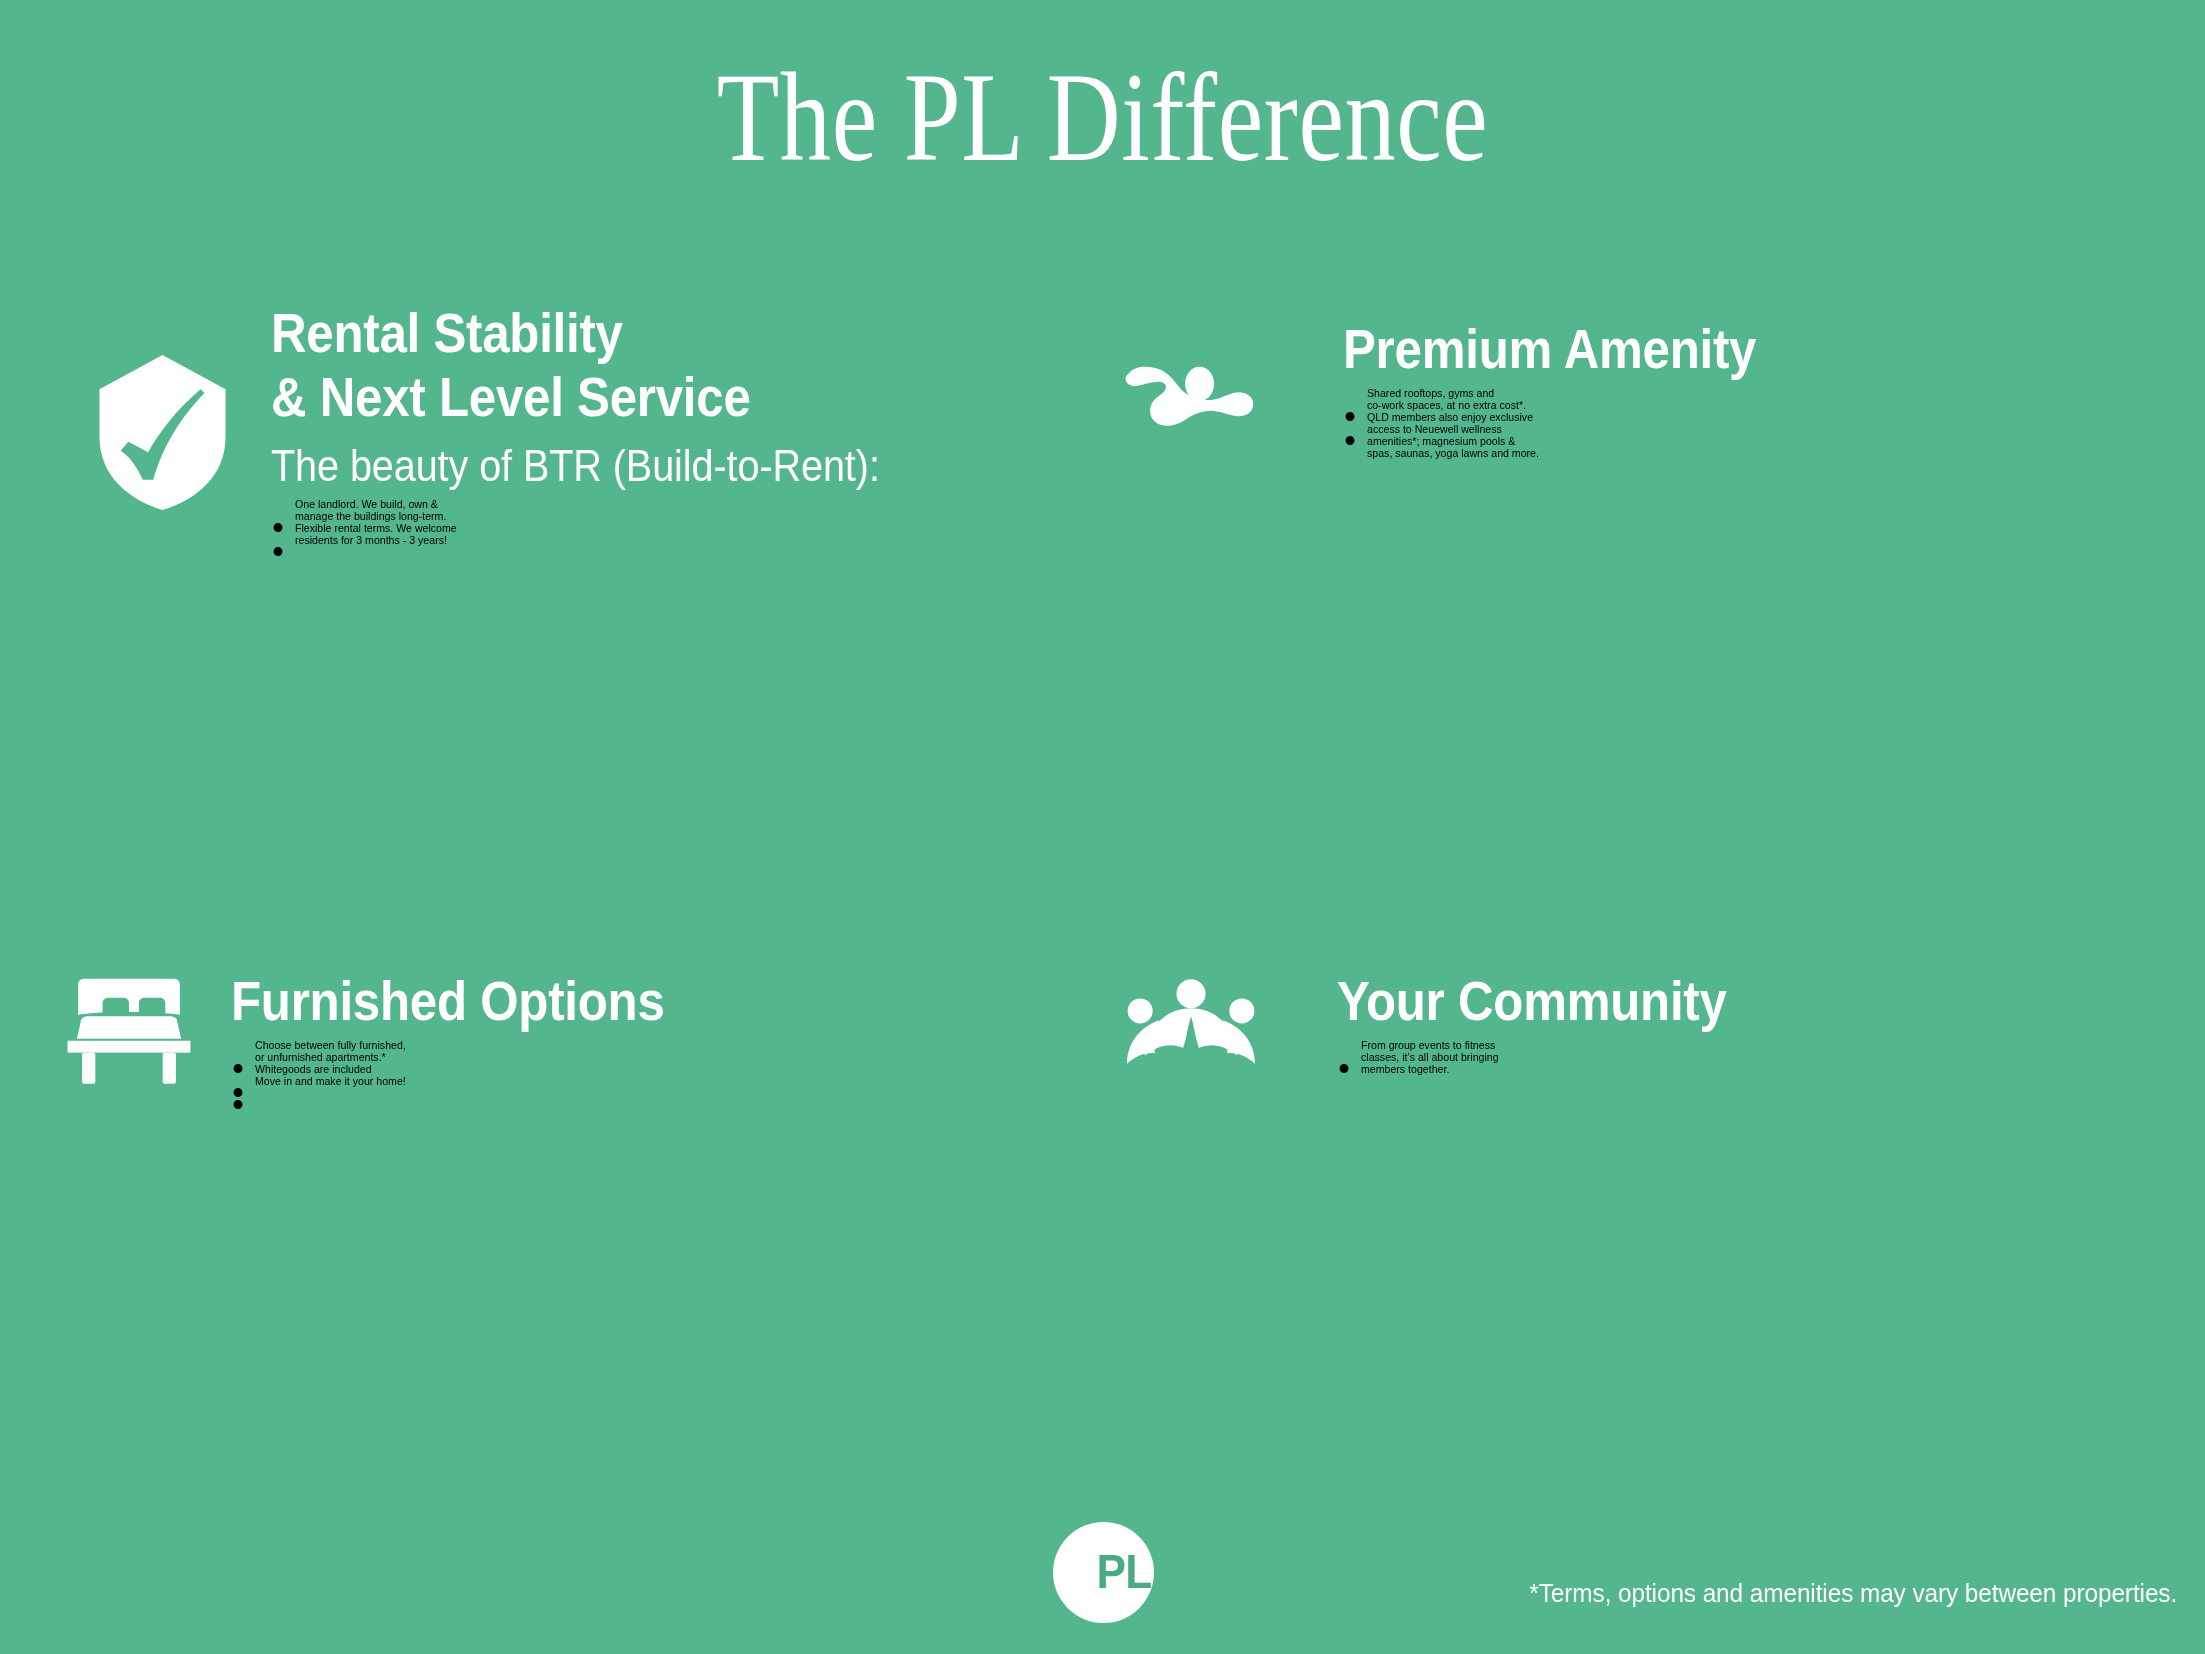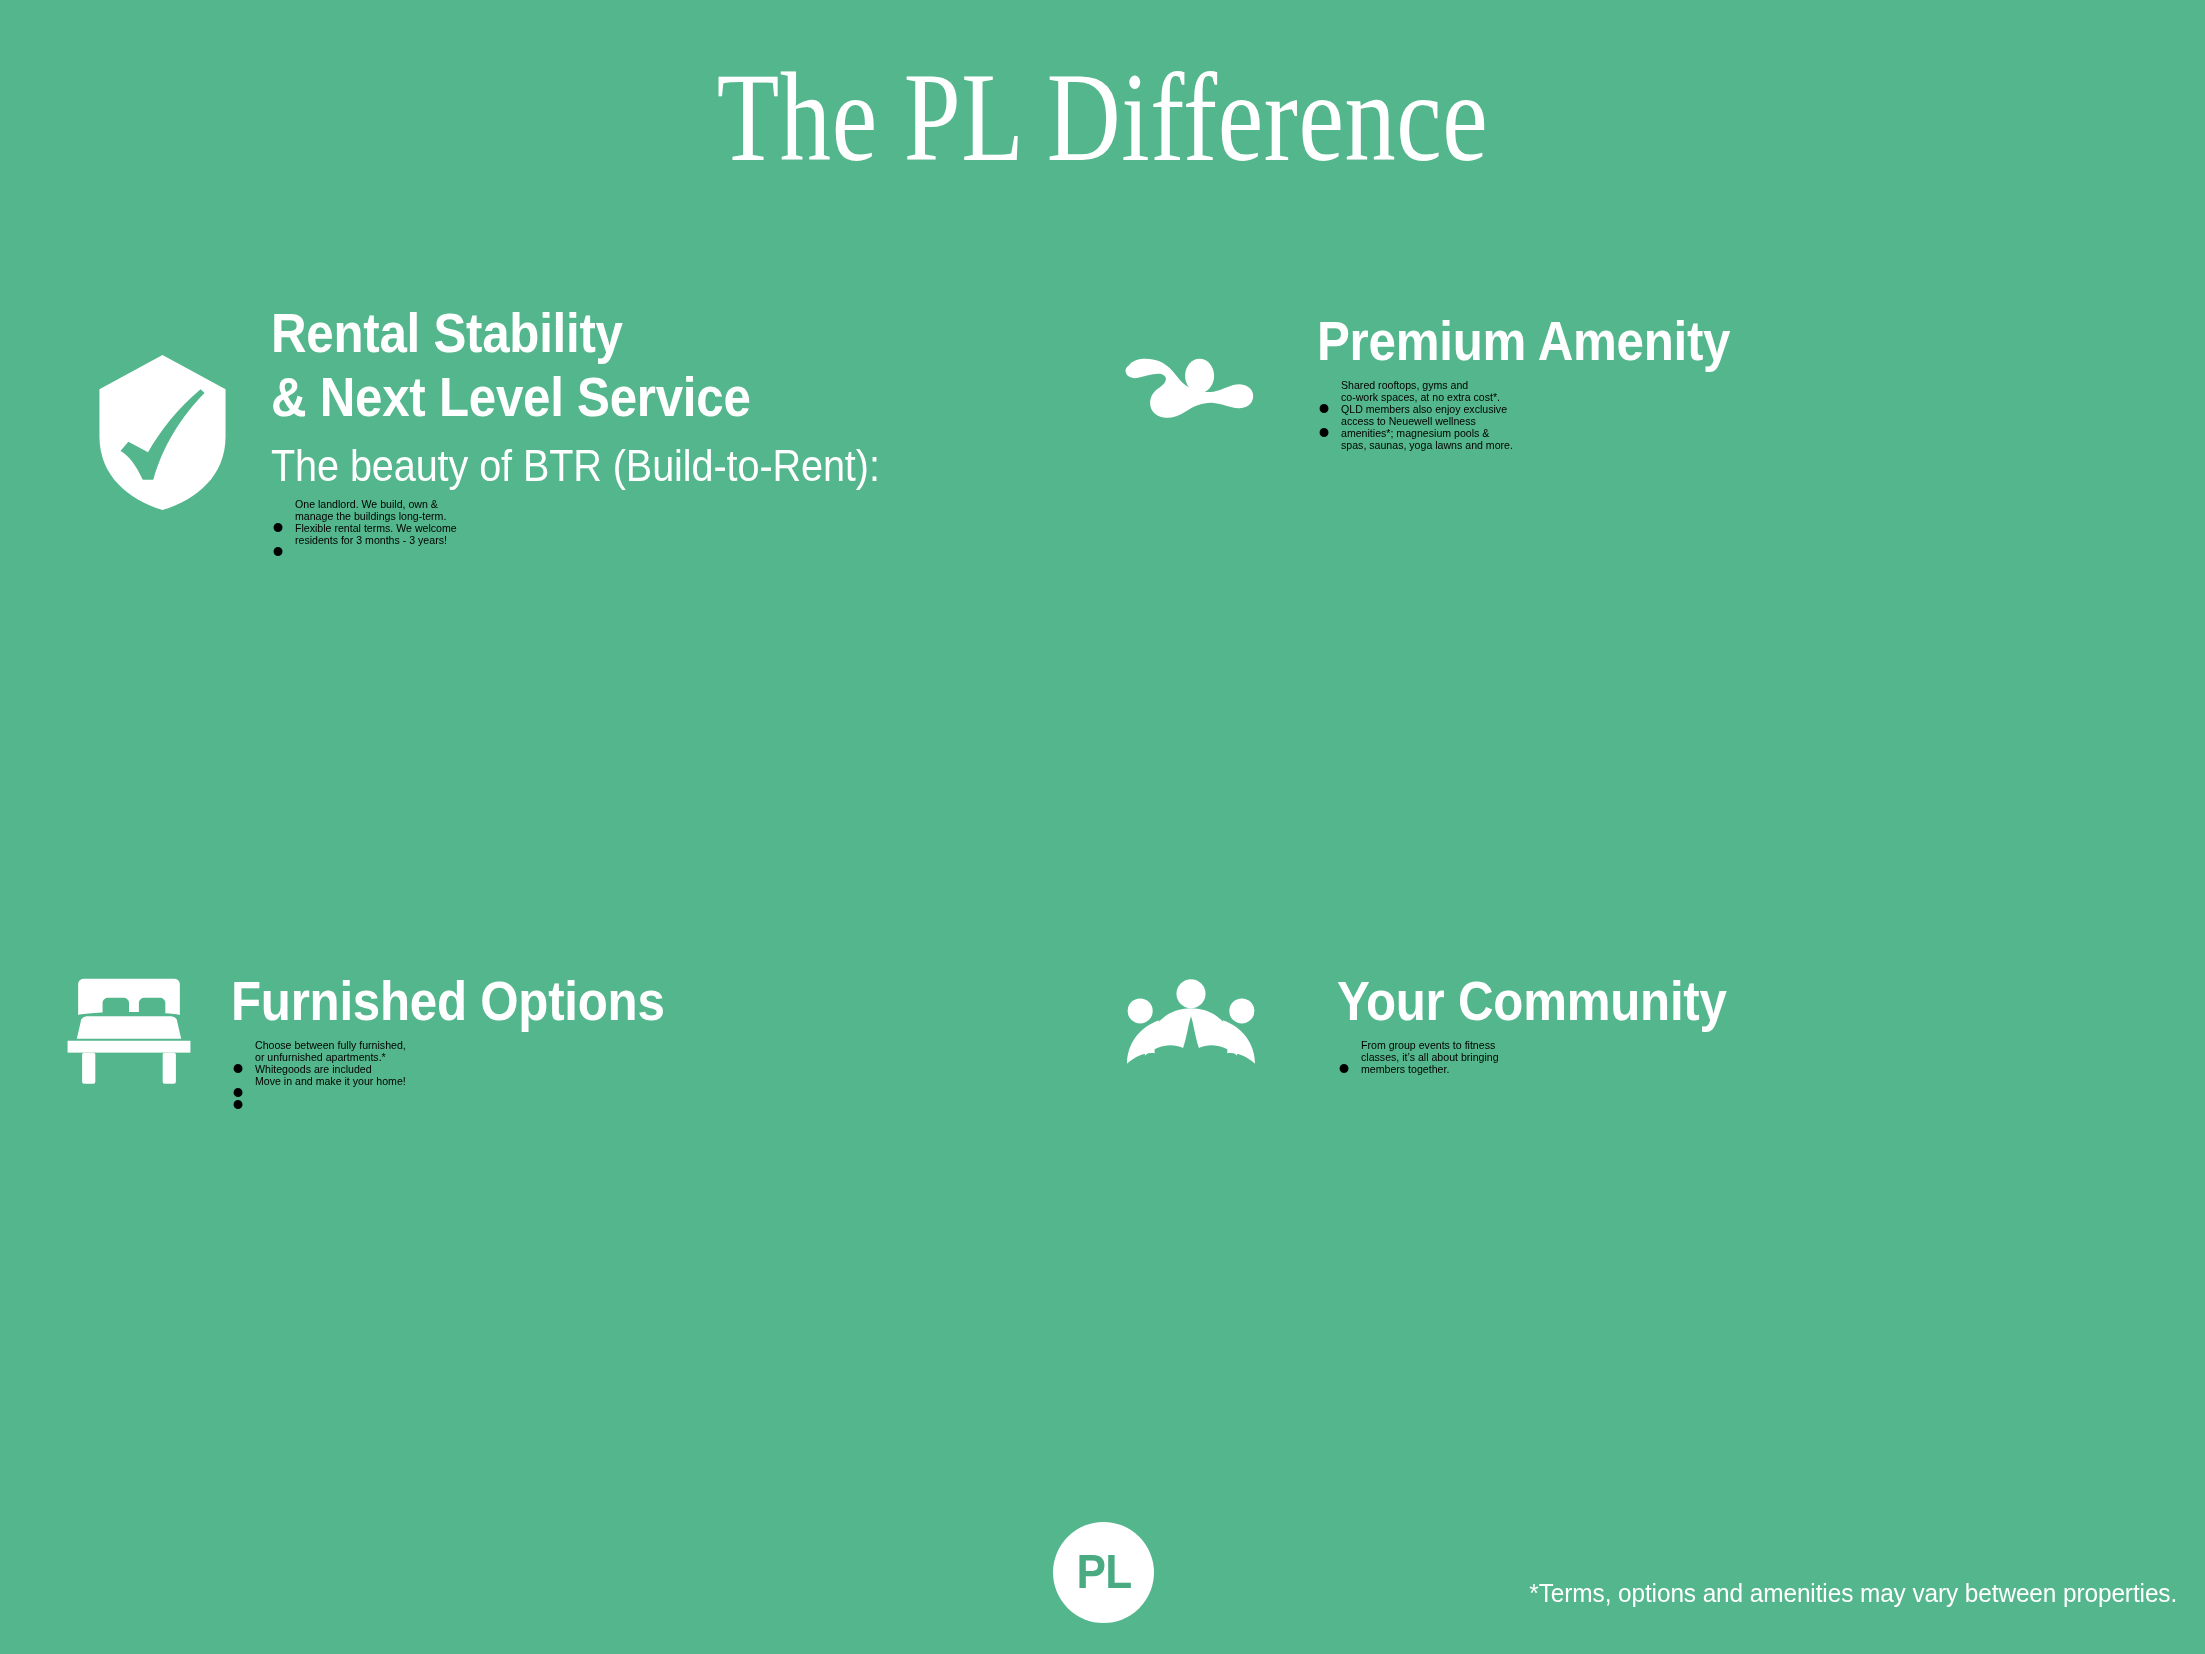--- a/index.html
+++ b/index.html
@@ -43,21 +43,21 @@
     left: 0;
     width: 2205px;
     height: 1164px;
   }
   .cell {
     position: absolute;
     display: flex;
     align-items: center;
   }
   .cell-1 { left: 99px;  top: 0px;   width: 979px; }
-  .cell-2 { left: 1125px; top: 8px;   width: 1032px; }
+  .cell-2 { left: 1125px; top: 16px;   width: 1032px; gap: 26px; }
   .cell-3 { left: 66px;  top: 668px; width: 992px; }
   .cell-4 { left: 1125px; top: 668px; width: 1032px; gap: 20px; }
 
   .icon-slot {
     flex: 0 0 auto;
     display: block;
   }
   .cell-1 .icon-slot { width: 172px; padding-top: 18.5px; }
   .cell-2 .icon-slot { width: 192px; padding-top: 21px; }
   .cell-3 .icon-slot { width: 165px; padding-top: 6.6px; }
@@ -106,21 +106,21 @@
   .logo-badge {
     position: absolute;
     left: 1053px;
     top: 1522px;
     width: 101px;
     height: 101px;
     border-radius: 50%;
     background: #ffffff;
     display: flex;
     align-items: center;
-    justify-content: center;
+    justify-content: flex-end;
   }
   .logo-text {
     color: #4aab82;
     font-weight: 700;
     font-size: 48px;
     line-height: 1;
     letter-spacing: -0.7px;
     transform: scaleX(0.92) translateY(-1.3px);
   }
   .disclaimer {

